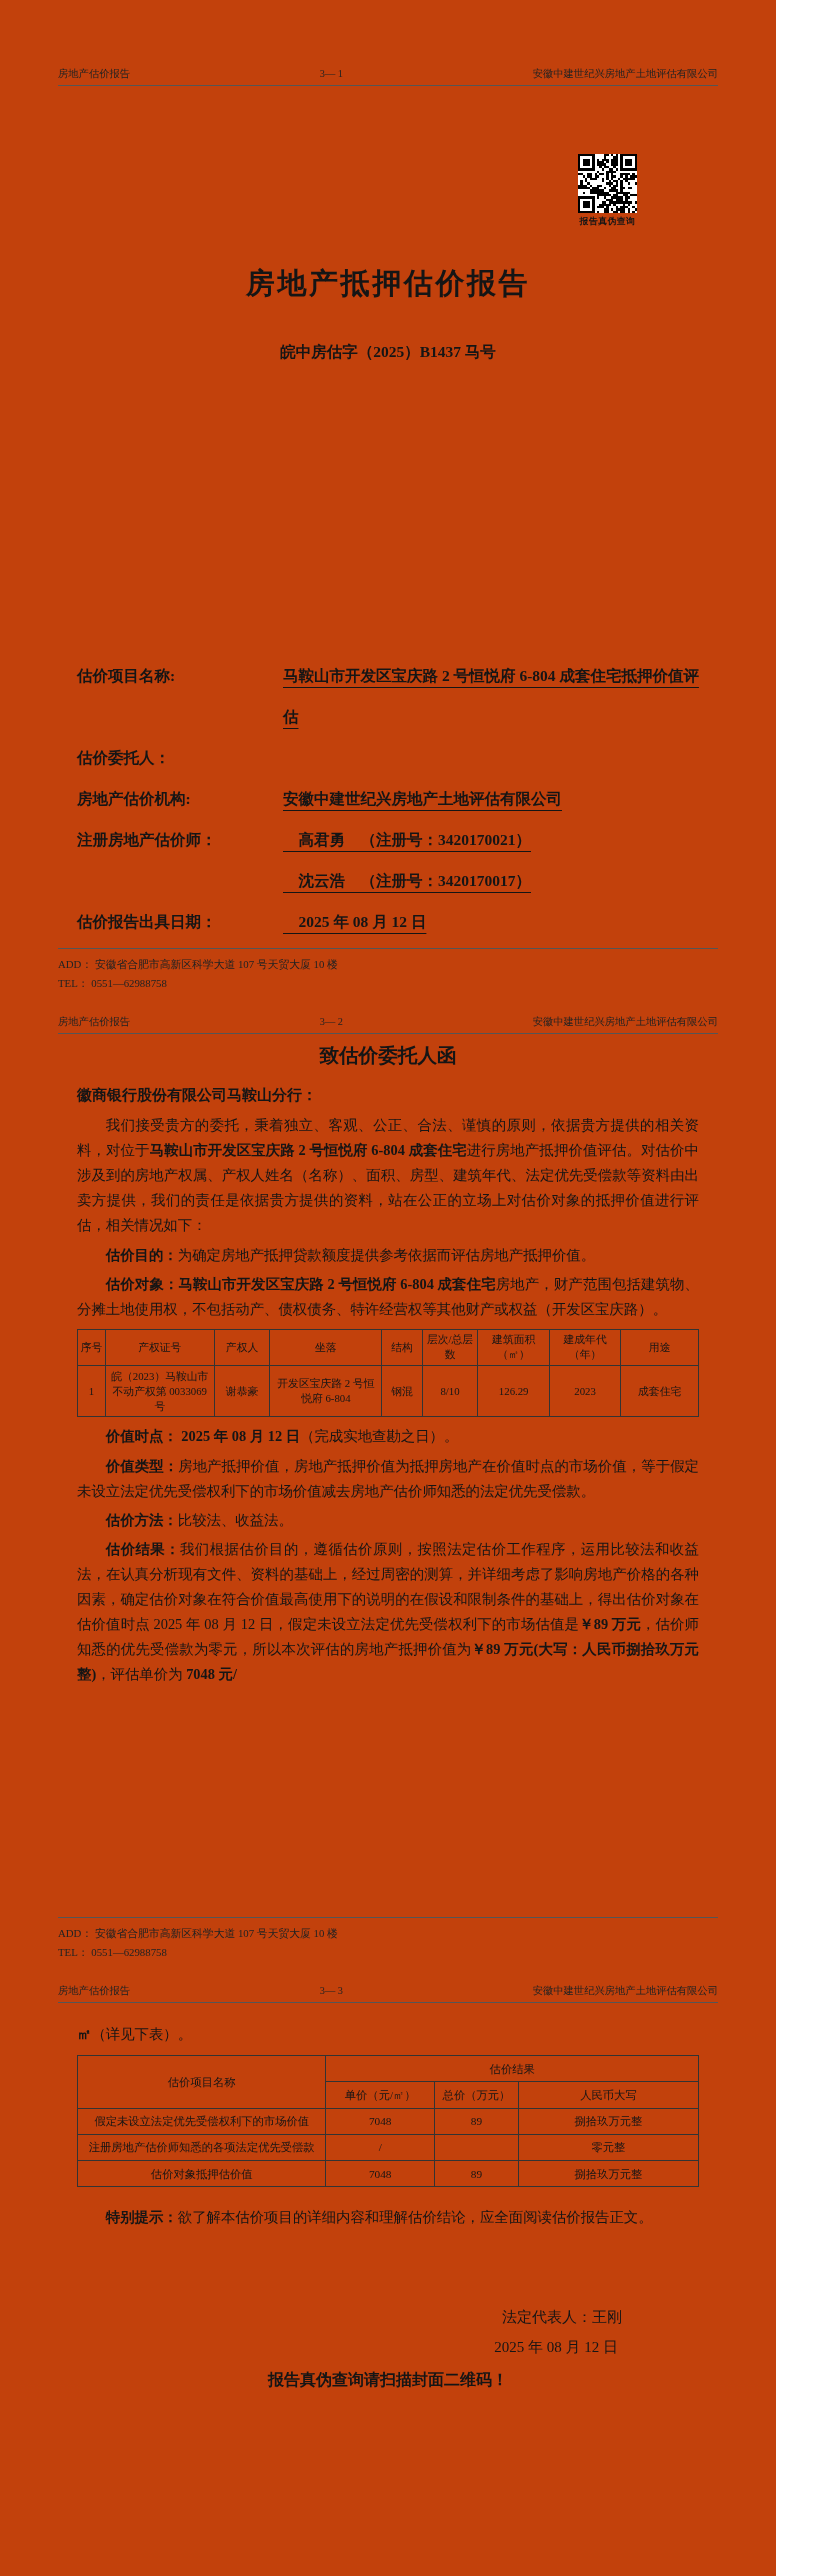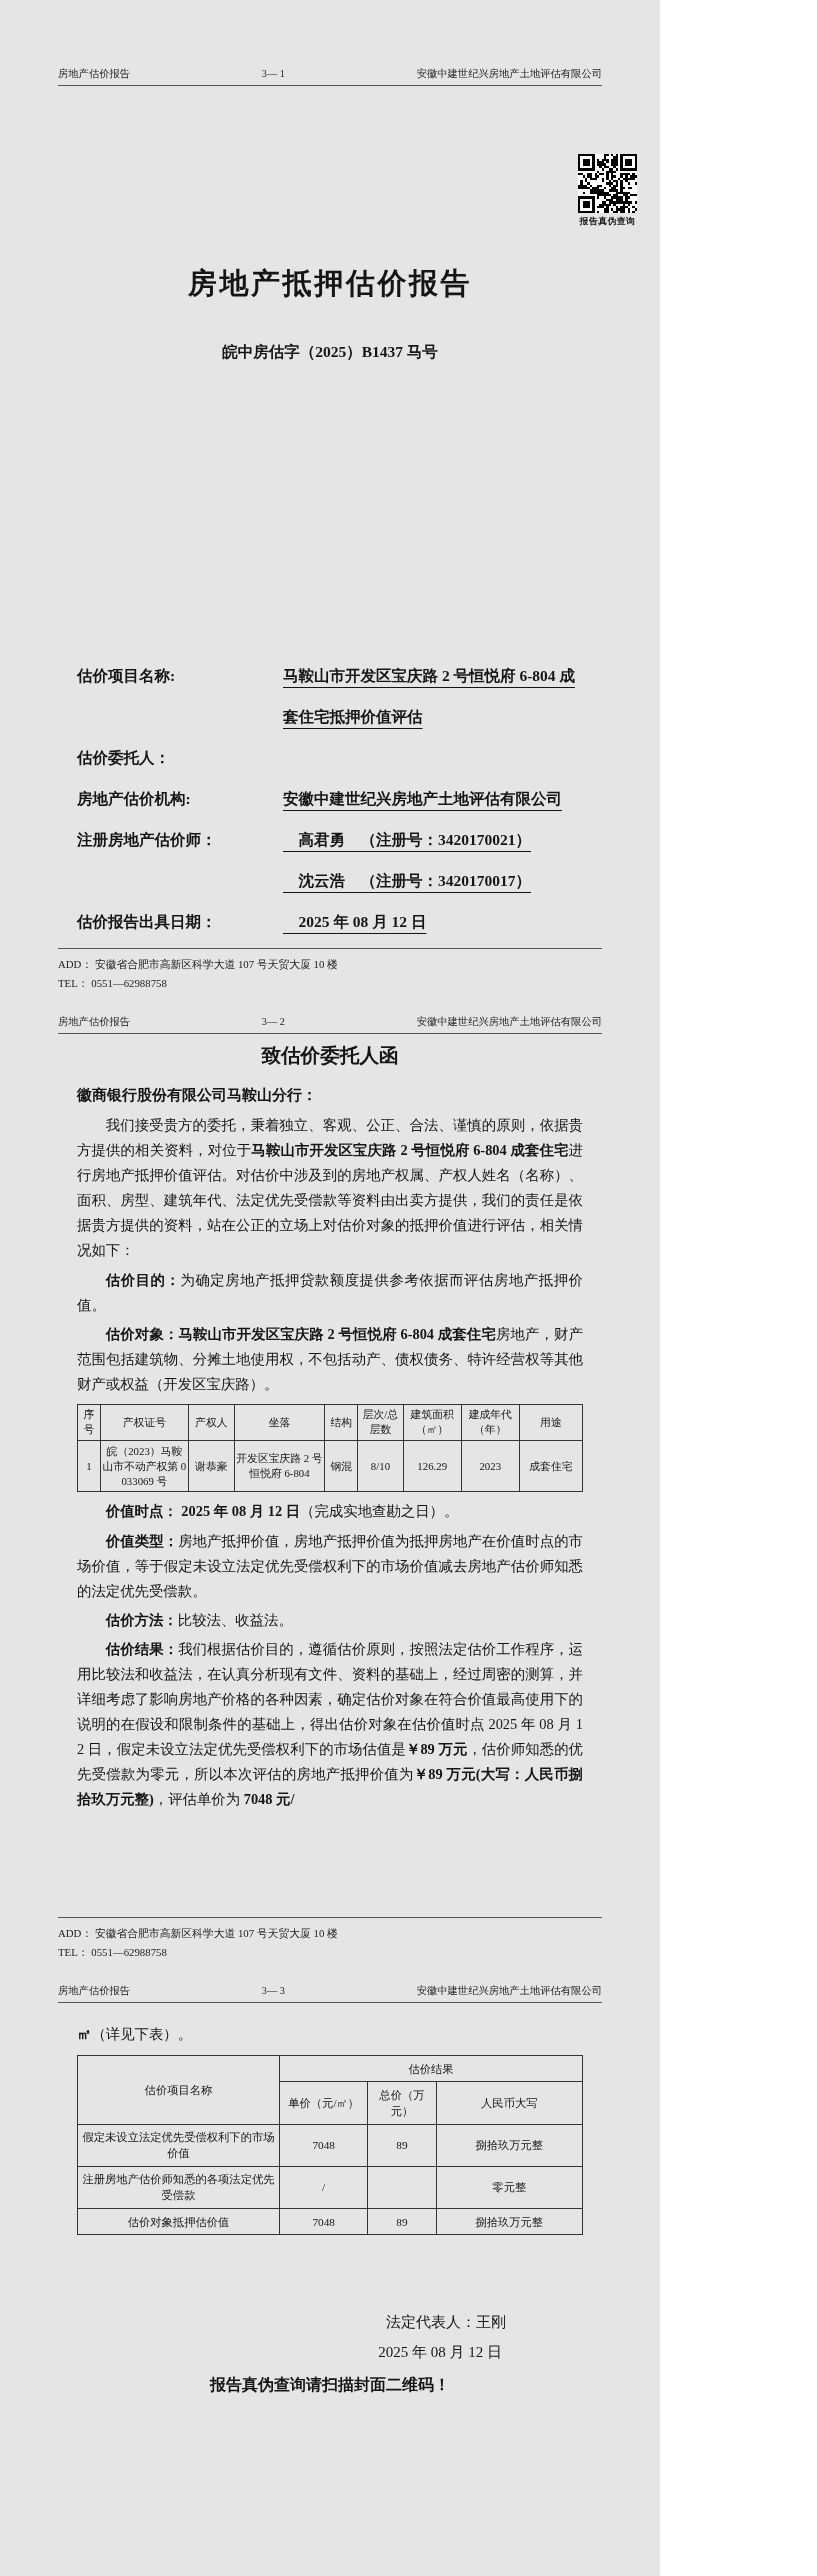--- a/index.html
+++ b/index.html
@@ -4,21 +4,21 @@
 <style>
   * { box-sizing: border-box; }
   html, body { margin: 0; padding: 0; background: #ffffff; }
   .doc {
     width: 818px;
     background: #ffffff;
     outline: 0.5px solid #dddddd;
     font-family: "Liberation Serif", "DejaVu Serif", serif;
     color: #151515;
   }
-  .page { position: relative; width: 660px; background: #e5e5e5; overflow: hidden; }
+  .page { position: relative; width: 776px; background: #c2410c; overflow: hidden; }
   .p1 { height: 1005px; }
   .p2 { height: 969px; }
   .p3 { height: 1327px; }
 
   .page-header {
     position: absolute; left: 58px; right: 58px;
     display: flex; justify-content: space-between; align-items: baseline;
     font-size: 10.3px; color: #222;
     border-bottom: 0.8px solid #555; padding-bottom: 3.6px;
   }
@@ -488,20 +488,21 @@
         </tr>
         <tr>
           <td>估价对象抵押估价值</td>
           <td>7048</td>
           <td>89</td>
           <td>捌拾玖万元整</td>
         </tr>
       </tbody>
         </table>
 
+      <p class="para special"><b>特别提示：</b><span>欲了解本估价项目的详细内容和理解估价结论，应全面阅读估价报告正文。</span></p>
 
       <div class="sign-block">
         <div class="sign-rep">法定代表人：王刚</div>
         <div class="sign-date">2025 年 08 月 12 日</div>
       </div>
 
       <div class="scan-note">报告真伪查询请扫描封面二维码！</div>
     </div>
 
   </section>

